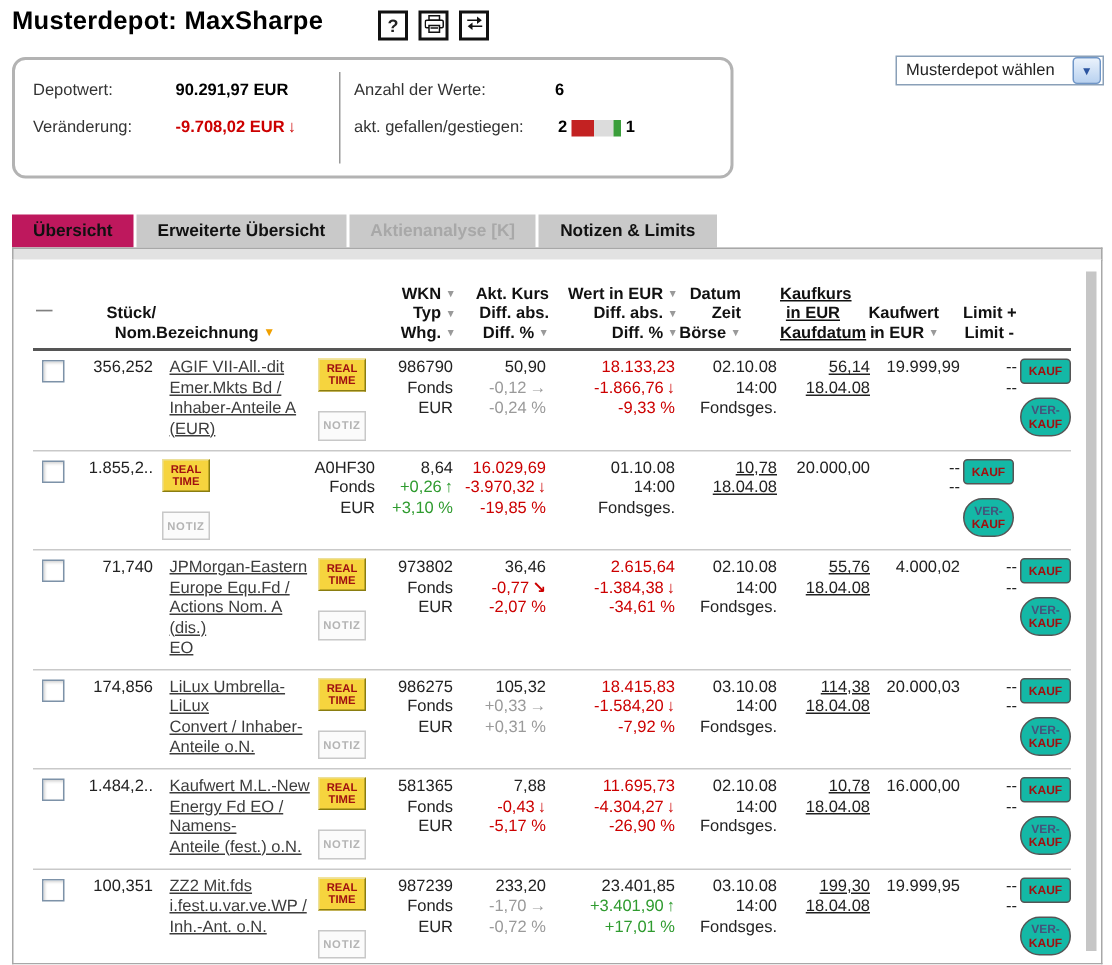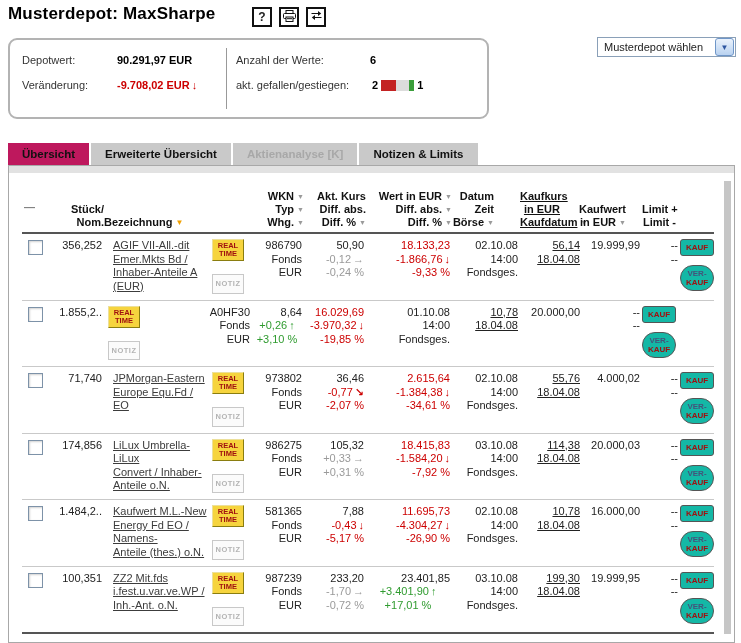--- a/index.html
+++ b/index.html
@@ -81,21 +81,21 @@
   .name .lnk div{color:#3c3c3c;text-decoration:underline;cursor:pointer;}
   .badge-rt{width:30px;margin-left:4px;background:#f6d43e;border:1px solid;border-color:#ece09a #8a7d10 #8a7d10 #ece09a;
             color:#a01010;font-size:7.5px;font-weight:bold;text-align:center;line-height:8px;padding:2px 0;cursor:pointer;}
   .badge-notiz{width:30px;margin:13px 0 0 4px;background:#fbfbfb;border:1px solid #c8c8c8;color:#b4b4b4;
                font-size:7.5px;font-weight:bold;text-align:center;padding:2px 0;letter-spacing:.5px;cursor:pointer;}
   .btn{width:34px;background:#14b8a6;border:1px solid #555;border-radius:3px;color:#a01010;font-size:8px;
        font-weight:bold;text-align:center;line-height:9px;padding:3px 0;box-sizing:border-box;cursor:pointer;}
   .btn .ver{color:#44537a;}
   .btn + .btn{margin-top:9px;border-radius:13px;}
   .c-neg{color:#cc0000;}
-  .c-pos{color:#2f9b2f;text-align:center;}
+  .c-pos{color:#2f9b2f;}
   .c-neu{color:#9a9a9a;}
 </style>
 </head>
 <body>
 
 <div class="page-title">Musterdepot: MaxSharpe</div>
 
 <div class="tool-icons">
   <div class="icon-btn">
     <span>?</span>
@@ -329,20 +329,21 @@
           <div class="c">
             <div class="checkbox"></div>
           </div>
           <div class="c r">
             <div>71,740</div>
           </div>
           <div class="c name">
             <div class="lnk">
               <div>JPMorgan-Eastern</div>
               <div>Europe Equ.Fd /</div>
+              <div>Actions Nom. A (dis.)</div>
               <div>EO</div>
             </div>
           </div>
           <div class="c">
             <div class="badge-rt">
               <div>REAL</div>
               <div>TIME</div>
             </div>
             <div class="badge-notiz">NOTIZ</div>
           </div>
@@ -450,21 +451,21 @@
             <div class="checkbox"></div>
           </div>
           <div class="c r">
             <div>1.484,2..</div>
           </div>
           <div class="c name">
             <div class="lnk">
               <div>Kaufwert M.L.-New</div>
               <div>Energy Fd EO /</div>
               <div>Namens-</div>
-              <div>Anteile (thes.) o.N.</div>
+              <div>Anteile (fest.) o.N.</div>
             </div>
           </div>
           <div class="c">
             <div class="badge-rt">
               <div>REAL</div>
               <div>TIME</div>
             </div>
             <div class="badge-notiz">NOTIZ</div>
           </div>
           <div class="c r">

